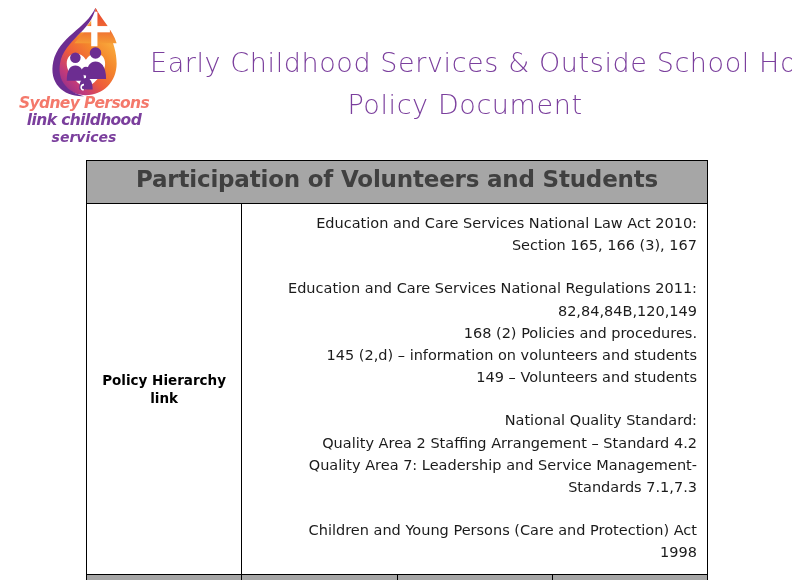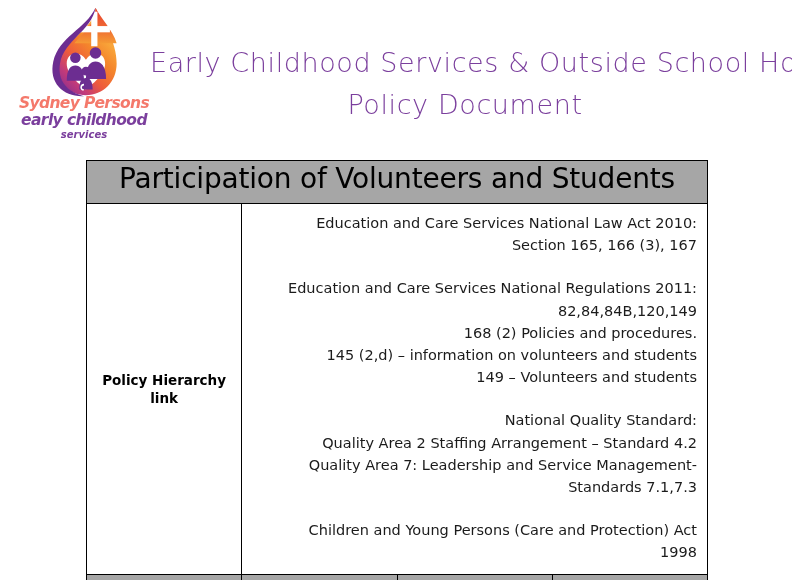--- a/index.html
+++ b/index.html
@@ -55,21 +55,21 @@
     font-size: 15.5px;
     color: #7B3F9D;
     letter-spacing: -0.6px;
     display: block;
     margin-top: 1px;
   }
   .logo-line3 {
     font-family: "DejaVu Sans", sans-serif;
     font-weight: bold;
     font-style: italic;
-    font-size: 10px;
+    font-size: 14px;
     color: #7B3F9D;
     letter-spacing: 0px;
     display: block;
     margin-top: 2px;
   }
 
   .header-title {
     position: absolute;
     left: 150px;
     top: 42px;
@@ -107,24 +107,24 @@
   }
 
   .title-cell {
     background: #A6A6A6;
     text-align: center;
     height: 36px;
     padding: 2px 6px 4px 6px !important;
   }
   .title-cell .title-text {
     font-family: "DejaVu Sans", sans-serif;
-    font-weight: normal;
-    font-size: 28px;
+    font-weight: bold;
+    font-size: 23px;
     line-height: 32px;
-    color: #000000;
+    color: #404040;
     letter-spacing: -0.2px;
     white-space: nowrap;
   }
 
   .hierarchy-label-cell {
     width: 164px;
     text-align: center;
     vertical-align: middle !important;
     padding: 4px 10px !important;
   }
@@ -206,21 +206,21 @@
       <circle cx="41" cy="56" r="5.5" fill="#6C2D91"></circle>
       <path d="M32 80 C32 68 36 64 41 64 C46 64 50 68 50 80 Z" fill="#6C2D91"></path>
 
       <circle cx="52" cy="70" r="4.6" fill="#6C2D91"></circle>
       <path d="M45 89 C45 80 48 77 52 77 C56 77 59 80 59 89 Z" fill="#6C2D91"></path>
 
       <path d="M50 84 C48 84 47 85.5 47 87 C47 88.6 48.4 89.6 49.8 89.2" fill="none" stroke="#ffffff" stroke-width="1.6"></path>
     </svg>
     <div class="logo-wordmark">
       <span class="logo-line1">Sydney Persons</span>
-      <span class="logo-line2">early childhood</span>
+      <span class="logo-line2">link childhood</span>
       <span class="logo-line3">services</span>
     </div>
   </div>
 
   <div class="header-title">
     <span class="ht-line">Early Childhood Services &amp; Outside School Hours Care</span>
     <span class="ht-line">Policy Document</span>
   </div>
 </div>
 

